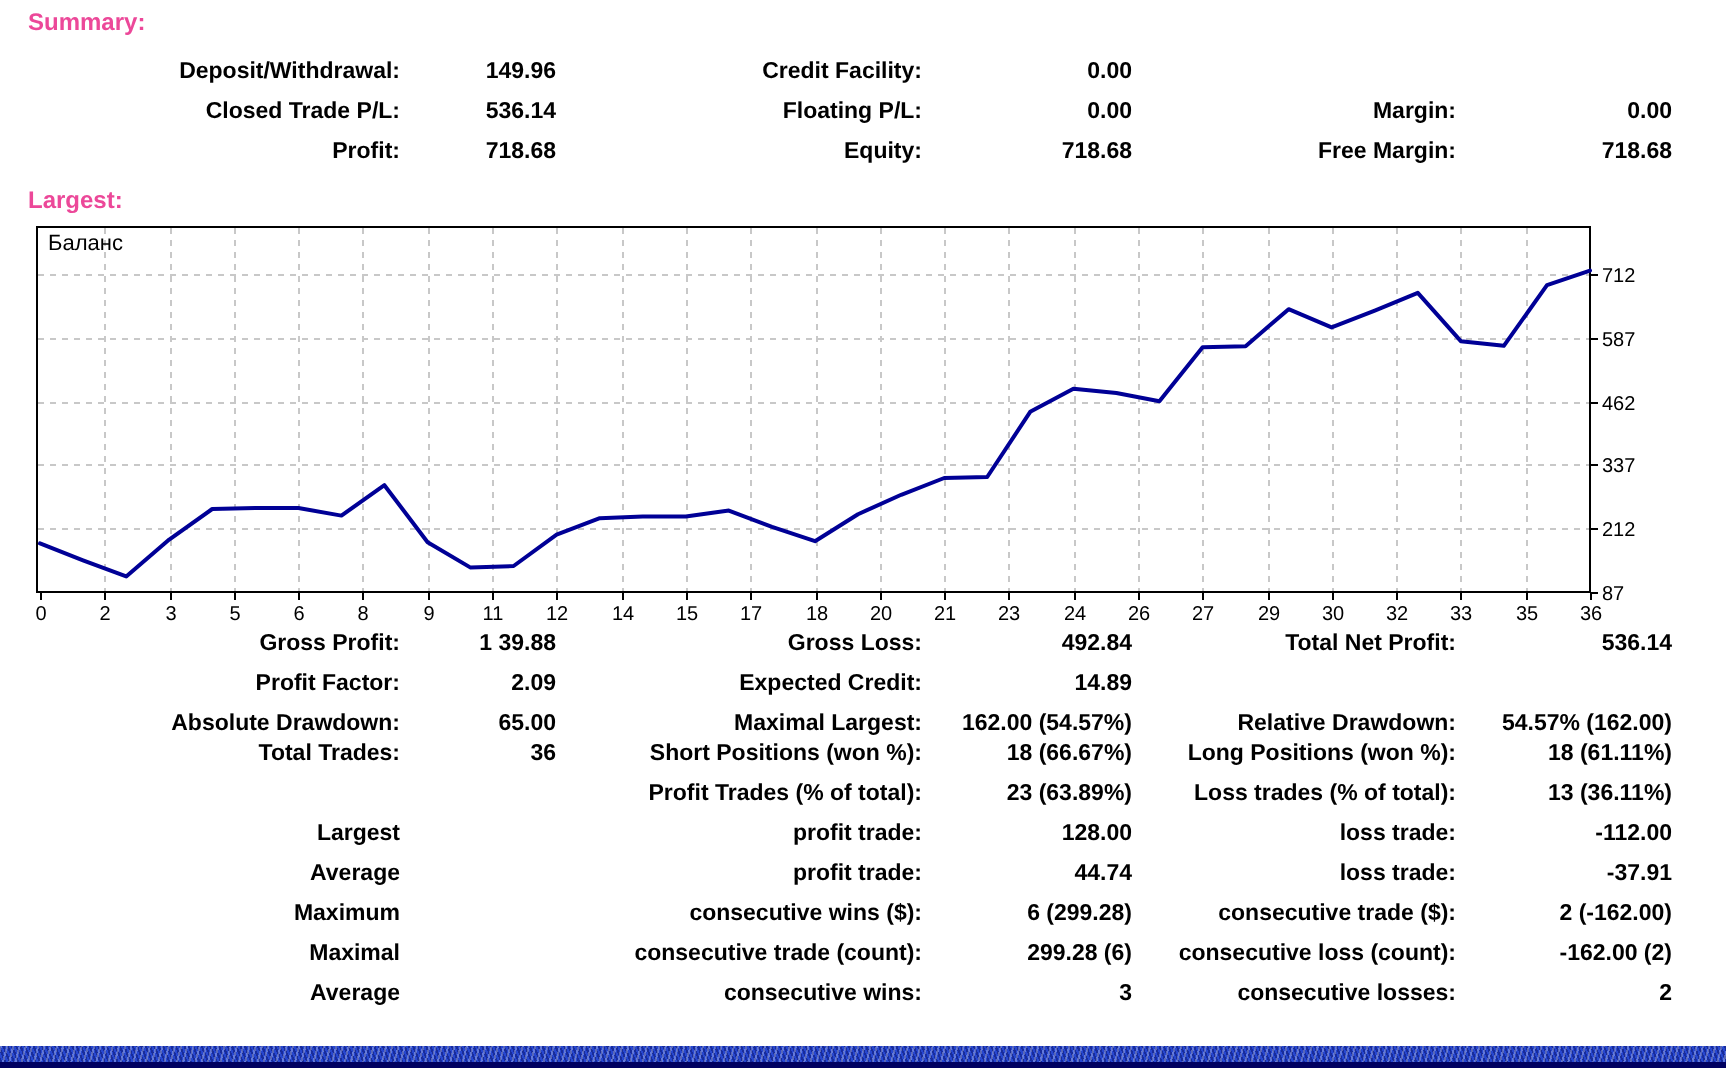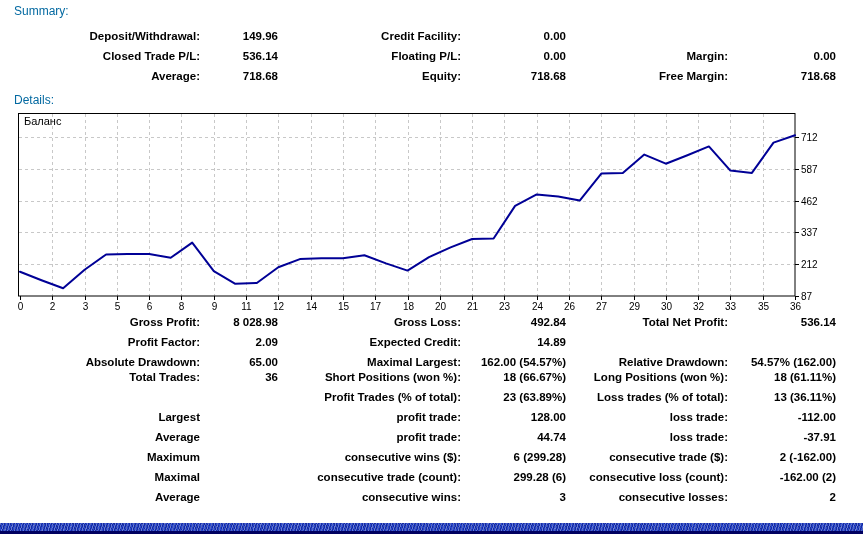--- a/index.html
+++ b/index.html
@@ -3,21 +3,21 @@
 <meta charset="utf-8">
 <style>
   html,body{margin:0;padding:0}
   body{
     width:863px;height:534px;position:relative;overflow:hidden;
     background:#ffffff;color:#000;
     font-family:"Liberation Sans",sans-serif;
   }
   .hdr{
     position:absolute;left:14px;
-    font-weight:normal;font-size:12px;line-height:14px;color:#0369a1;
+    font-weight:bold;font-size:12px;line-height:14px;color:#ec4899;
   }
   .grid{
     position:absolute;left:0;width:836px;
     display:grid;
     grid-template-columns:200px 78px 183px 105px 162px 108px;
   }
   .grid .row{display:contents}
   .grid span{
     display:block;text-align:right;white-space:pre;overflow:hidden;
     font-weight:bold;font-size:11.5px;line-height:20px;
@@ -51,30 +51,30 @@
   </div>
   <div class="row">
     <span>Closed Trade P/L:</span>
     <span>536.14</span>
     <span>Floating P/L:</span>
     <span>0.00</span>
     <span>Margin:</span>
     <span>0.00</span>
   </div>
   <div class="row">
-    <span>Average:</span>
+    <span>Profit:</span>
     <span>718.68</span>
     <span>Equity:</span>
     <span>718.68</span>
     <span>Free Margin:</span>
     <span>718.68</span>
   </div>
 </div>
 
-<div class="hdr" style="top:93px">Details:</div>
+<div class="hdr" style="top:93px">Largest:</div>
 
 <div id="chart">
   <svg id="chart-svg" width="845" height="206">
       <line x1="777" y1="186.5" x2="781" y2="186.5" stroke="#000"></line>
       <text x="783" y="190" font-size="10" fill="#000">87</text>
       <line x1="1" y1="154.5" x2="777" y2="154.5" stroke="#c8c8c8" stroke-width="1" stroke-dasharray="3,3"></line>
       <line x1="777" y1="154.5" x2="781" y2="154.5" stroke="#000"></line>
       <text x="783" y="158" font-size="10" fill="#000">212</text>
       <line x1="1" y1="122.5" x2="777" y2="122.5" stroke="#c8c8c8" stroke-width="1" stroke-dasharray="3,3"></line>
       <line x1="777" y1="122.5" x2="781" y2="122.5" stroke="#000"></line>
@@ -163,21 +163,21 @@
       <text x="777.5" y="200" font-size="10" fill="#000" text-anchor="middle">36</text>
       <rect x="0.5" y="3.5" width="776.5" height="182.5" fill="none" stroke="#000" stroke-width="1"></rect>
       <polyline points="2.0,161.7 23.5,170.2 45.1,178.2 66.6,159.8 88.1,144.5 109.6,144.0 131.2,144.0 152.7,147.8 174.2,132.6 195.8,161.1 217.3,173.8 238.8,173.0 260.3,157.3 281.9,149.1 303.4,148.3 324.9,148.3 346.4,145.3 368.0,153.4 389.5,160.6 411.0,147.1 432.6,137.4 454.1,129.0 475.6,128.5 497.1,95.9 518.7,84.4 540.2,86.5 561.7,90.6 583.3,63.6 604.8,63.1 626.3,44.6 647.8,53.7 669.4,45.3 690.9,36.4 712.4,60.6 733.9,62.9 755.5,32.6 777.0,25.3" fill="none" stroke="#000096" stroke-width="2" stroke-linejoin="round" stroke-linecap="round"></polyline>
       <text x="6" y="15" font-size="11" fill="#000">Баланс</text>
     </svg>
 </div>
 
 <div class="grid" style="top:312px">
   <div class="row">
     <span>Gross Profit:</span>
-    <span>8 028.98</span>
+    <span>1 39.88</span>
     <span>Gross Loss:</span>
     <span>492.84</span>
     <span>Total Net Profit:</span>
     <span>536.14</span>
   </div>
   <div class="row">
     <span>Profit Factor:</span>
     <span>2.09</span>
     <span>Expected Credit:</span>
     <span>14.89</span>

